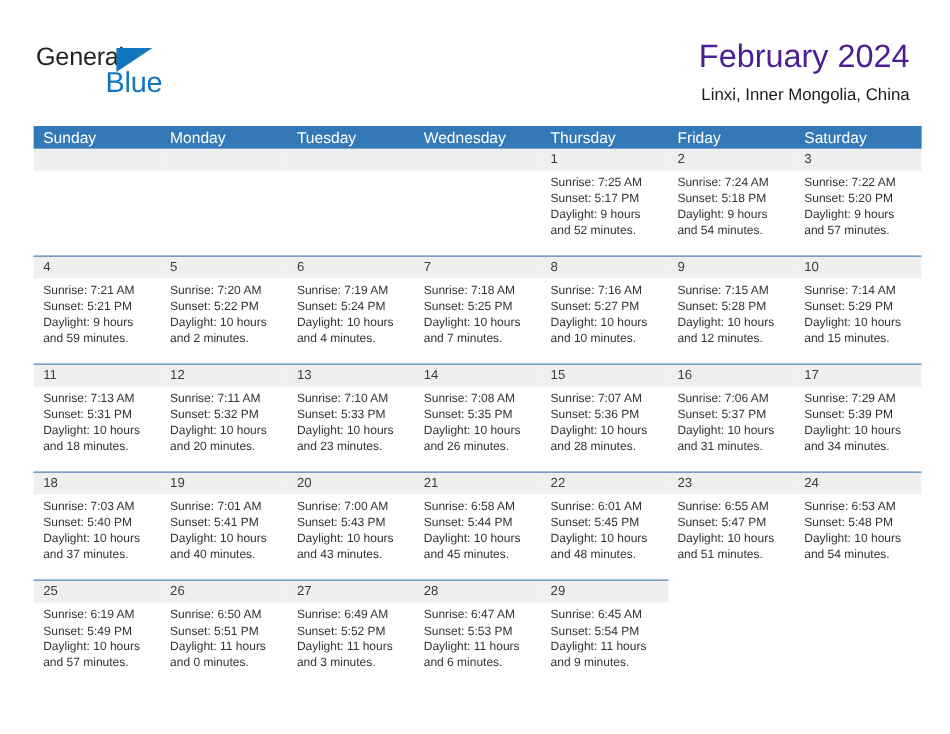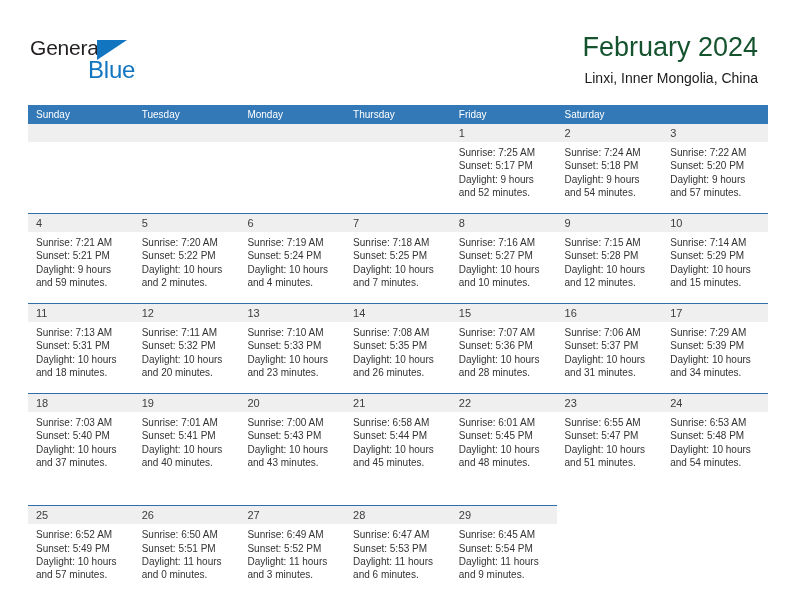--- a/index.html
+++ b/index.html
@@ -66,21 +66,21 @@
     font-family: "Liberation Sans", sans-serif;
   }
   .title-block {
     position: absolute;
     right: 34px;
     top: 30px;
     text-align: right;
   }
   .cal-title {
     font-size: 27px;
-    color: #14532d;
+    color: #4c1d95;
     line-height: 34px;
     font-weight: normal;
     letter-spacing: 0px;
   }
   .cal-subtitle {
     font-size: 14px;
     color: #1a1a1a;
     line-height: 20px;
     margin-top: 4px;
   }
@@ -96,21 +96,21 @@
     display: flex;
     width: 740px;
     height: 19px;
     background: #3479b7;
   }
   .weekday {
     flex: 0 0 105.714px;
     width: 105.714px;
     box-sizing: border-box;
     color: #ffffff;
-    font-size: 10px;
+    font-size: 13px;
     line-height: 19px;
     padding-left: 8px;
     white-space: nowrap;
   }
 
   .week {
     width: 740px;
     border-top: 1.4px solid #2f6ea8;
     box-sizing: border-box;
   }
@@ -163,22 +163,23 @@
     </div>
     <div class="title-block">
       <div class="cal-title">February 2024</div>
       <div class="cal-subtitle">Linxi, Inner Mongolia, China</div>
     </div>
   </div>
 
   <div class="calendar">
     <div class="weekdays">
       <div class="weekday">Sunday</div>
+      <div class="weekday">Monday</div>
       <div class="weekday">Tuesday</div>
-      <div class="weekday">Monday</div>
+      <div class="weekday">Wednesday</div>
       <div class="weekday">Thursday</div>
       <div class="weekday">Friday</div>
       <div class="weekday">Saturday</div>
     </div>
 
     <div id="weeks-container">
         <div class="week first">
           <div class="week-inner">
             <div class="daycell blank">
               <div class="daynum-band">
@@ -471,29 +472,29 @@
               </div>
               <div class="info">
                 <div>Sunrise: 6:53 AM</div>
                 <div>Sunset: 5:48 PM</div>
                 <div>Daylight: 10 hours</div>
                 <div>and 54 minutes.</div>
               </div>
             </div>
           </div>
         </div>
-        <div class="week last" style="border-top-width: 0px; margin-top: 22px;">
+        <div class="week last" style="border-top-width: 0px;">
           <div style="height: 1.4px; background: rgb(47, 110, 168); width: 528.572px;"></div>
           <div class="week-inner">
             <div class="daycell">
               <div class="daynum-band">
                 <span class="daynum">25</span>
               </div>
               <div class="info">
-                <div>Sunrise: 6:52 AM</div>
+                <div>Sunrise: 6:19 AM</div>
                 <div>Sunset: 5:49 PM</div>
                 <div>Daylight: 10 hours</div>
                 <div>and 57 minutes.</div>
               </div>
             </div>
             <div class="daycell">
               <div class="daynum-band">
                 <span class="daynum">26</span>
               </div>
               <div class="info">

